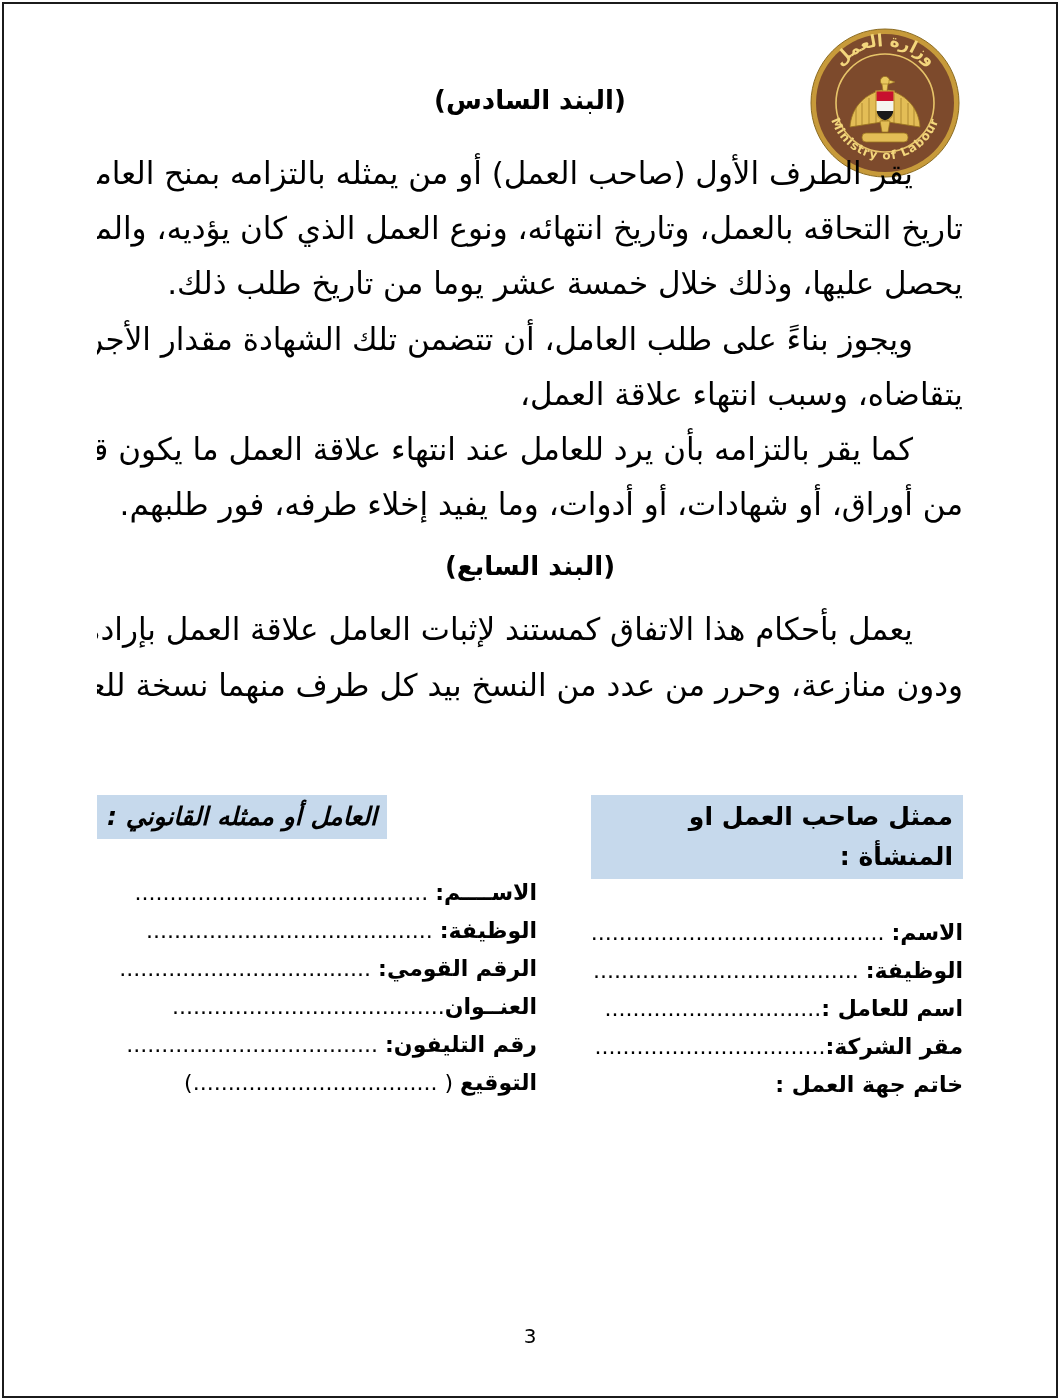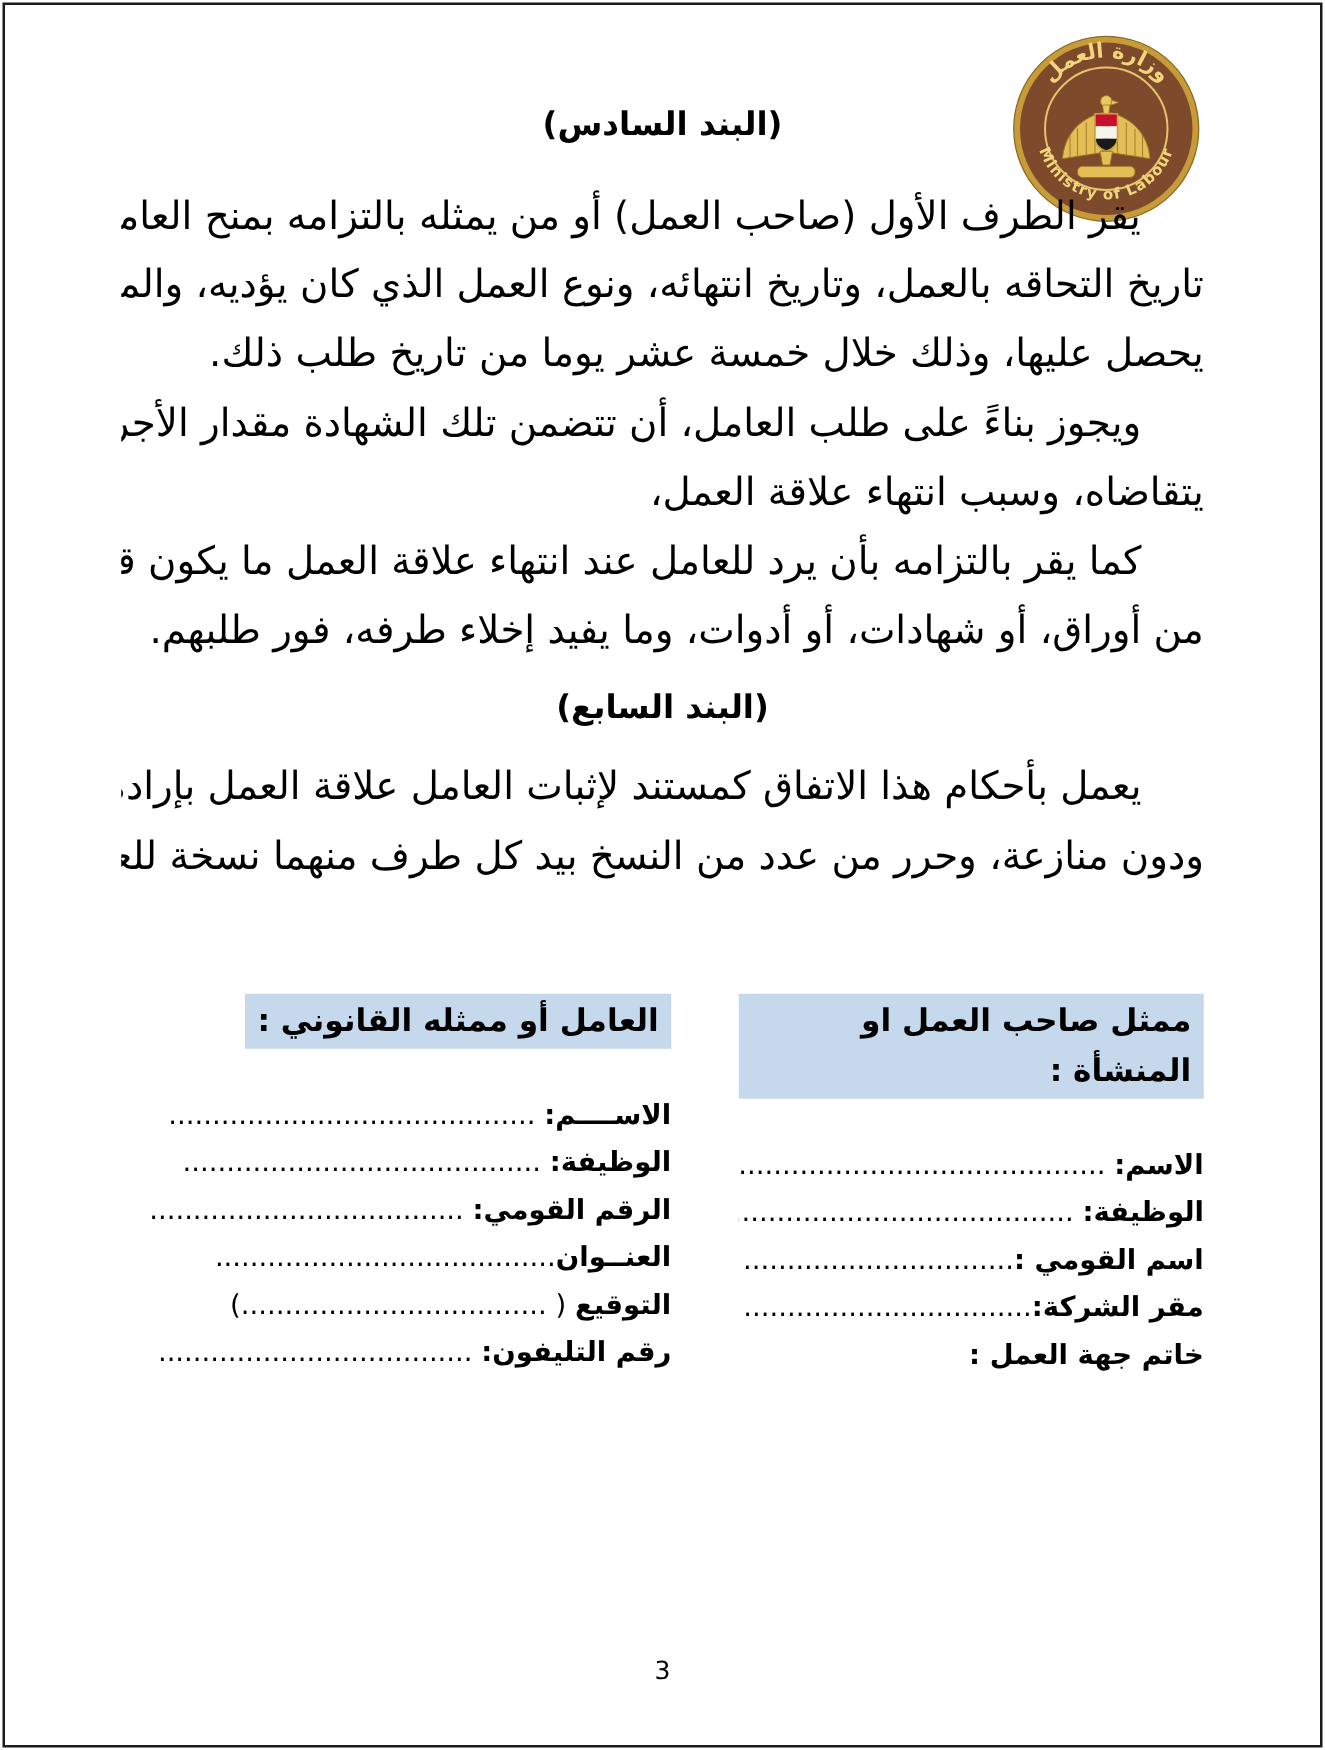--- a/index.html
+++ b/index.html
@@ -58,21 +58,21 @@
   }
   .sig-area {
     margin-top: 82px;
     display: flex;
     justify-content: space-between;
   }
   .sig-col-employer { width: 372px; }
   .sig-col-worker { width: 440px; }
   .sig-header-wrap { line-height: 40px; }
   .sig-col-employer .sig-header-wrap { text-align: right; }
-  .sig-col-worker .sig-header-wrap { text-align: right; }
+  .sig-col-worker .sig-header-wrap { text-align: left; font-style: italic; }
   .sig-header {
     display: inline-block;
     background: #c6d9ec;
     font-weight: bold;
     font-size: 25px;
     padding: 2px 10px;
   }
   .sig-fields { margin-top: 34px; }
   .field-row {
     font-size: 22px;
@@ -174,21 +174,21 @@
           <span class="sig-header" style="background: rgb(198, 217, 236);">ممثل صاحب العمل او المنشأة :</span>
         </div>
         <div class="sig-fields">
           <div class="field-row">
             <span class="field-label">الاسم:</span><span class="field-dots"> ..........................................</span>
           </div>
           <div class="field-row">
             <span class="field-label">الوظيفة:</span><span class="field-dots"> ........................................</span>
           </div>
           <div class="field-row">
-            <span class="field-label">اسم القومي :</span><span class="field-dots">...............................</span>
+            <span class="field-label">اسم للعامل :</span><span class="field-dots">...............................</span>
           </div>
           <div class="field-row">
             <span class="field-label">مقر الشركة:</span><span class="field-dots">.................................</span>
           </div>
           <div class="field-row">
             <span class="field-label">خاتم جهة العمل :</span><span class="field-dots"></span>
           </div>
         </div>
       </div>
 
@@ -203,24 +203,24 @@
           <div class="field-row">
             <span class="field-label">الوظيفة:</span><span class="field-dots"> .........................................</span>
           </div>
           <div class="field-row">
             <span class="field-label">الرقم القومي:</span><span class="field-dots"> ....................................</span>
           </div>
           <div class="field-row">
             <span class="field-label">العنــوان</span><span class="field-dots">.......................................</span>
           </div>
           <div class="field-row">
+            <span class="field-label">رقم التليفون:</span><span class="field-dots"> ....................................</span>
+          </div>
+          <div class="field-row">
             <span class="field-label">التوقيع</span><span class="field-dots"> ( ...................................)</span>
-          </div>
-          <div class="field-row">
-            <span class="field-label">رقم التليفون:</span><span class="field-dots"> ....................................</span>
           </div>
         </div>
       </div>
 
     </div>
   </div>
 
   <div class="page-number">3</div>
 </div>
 

